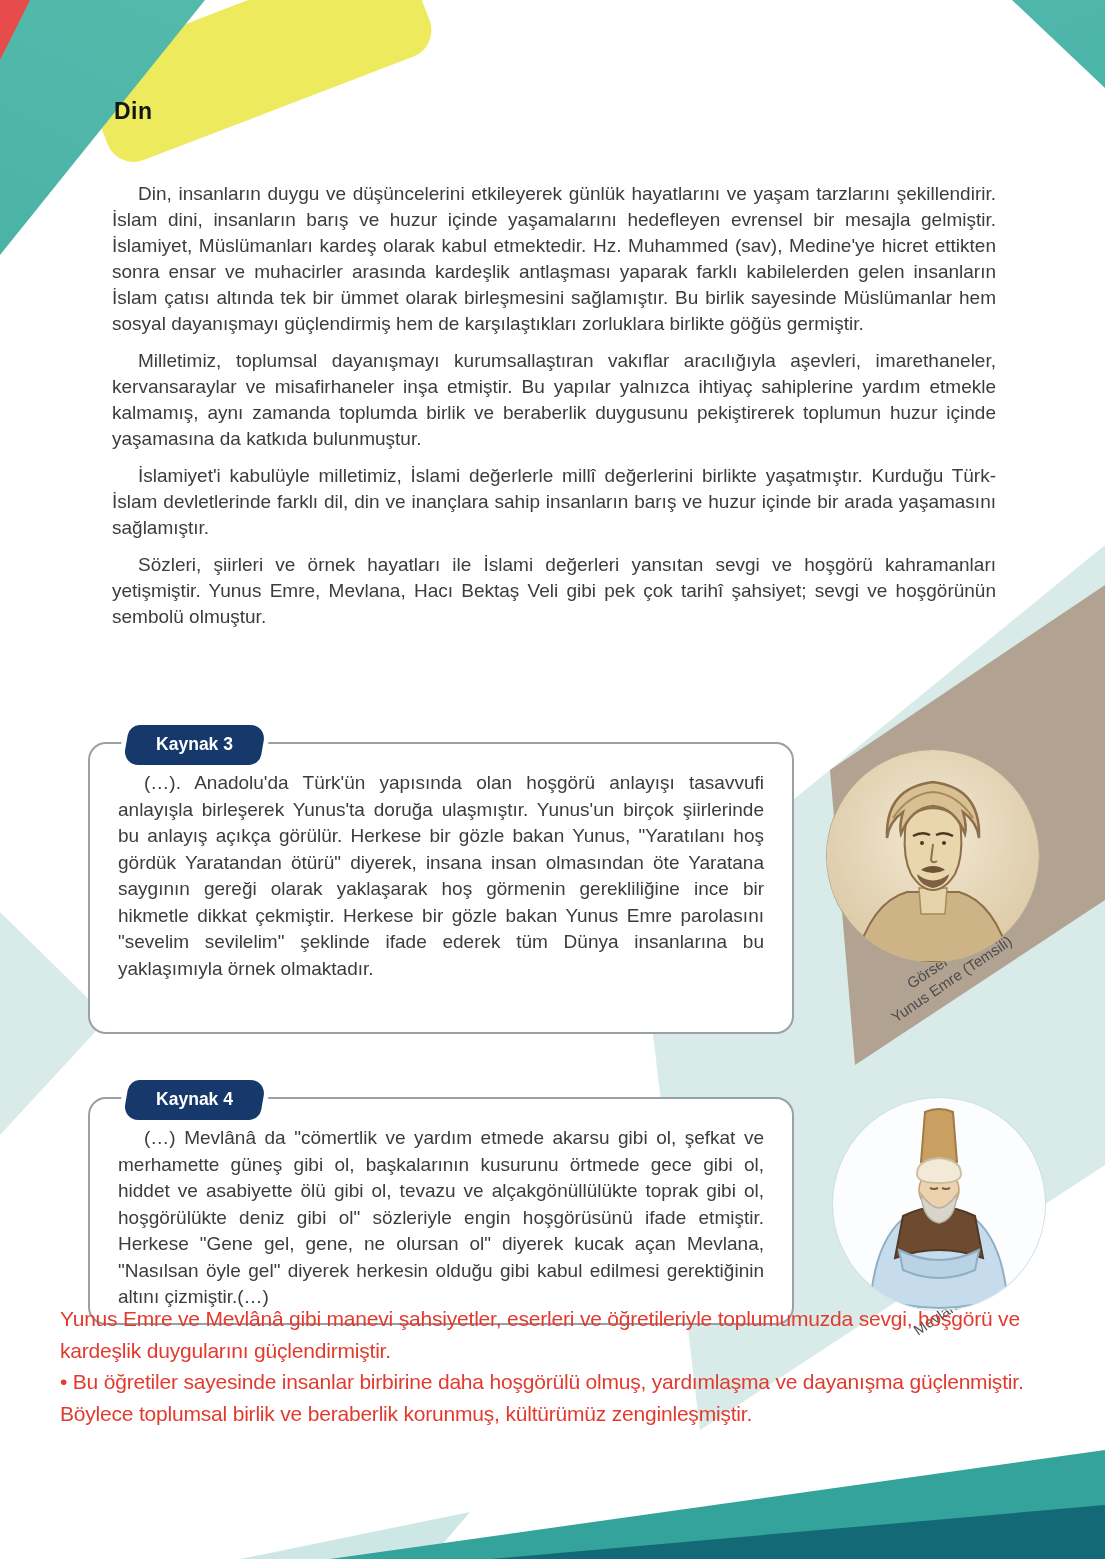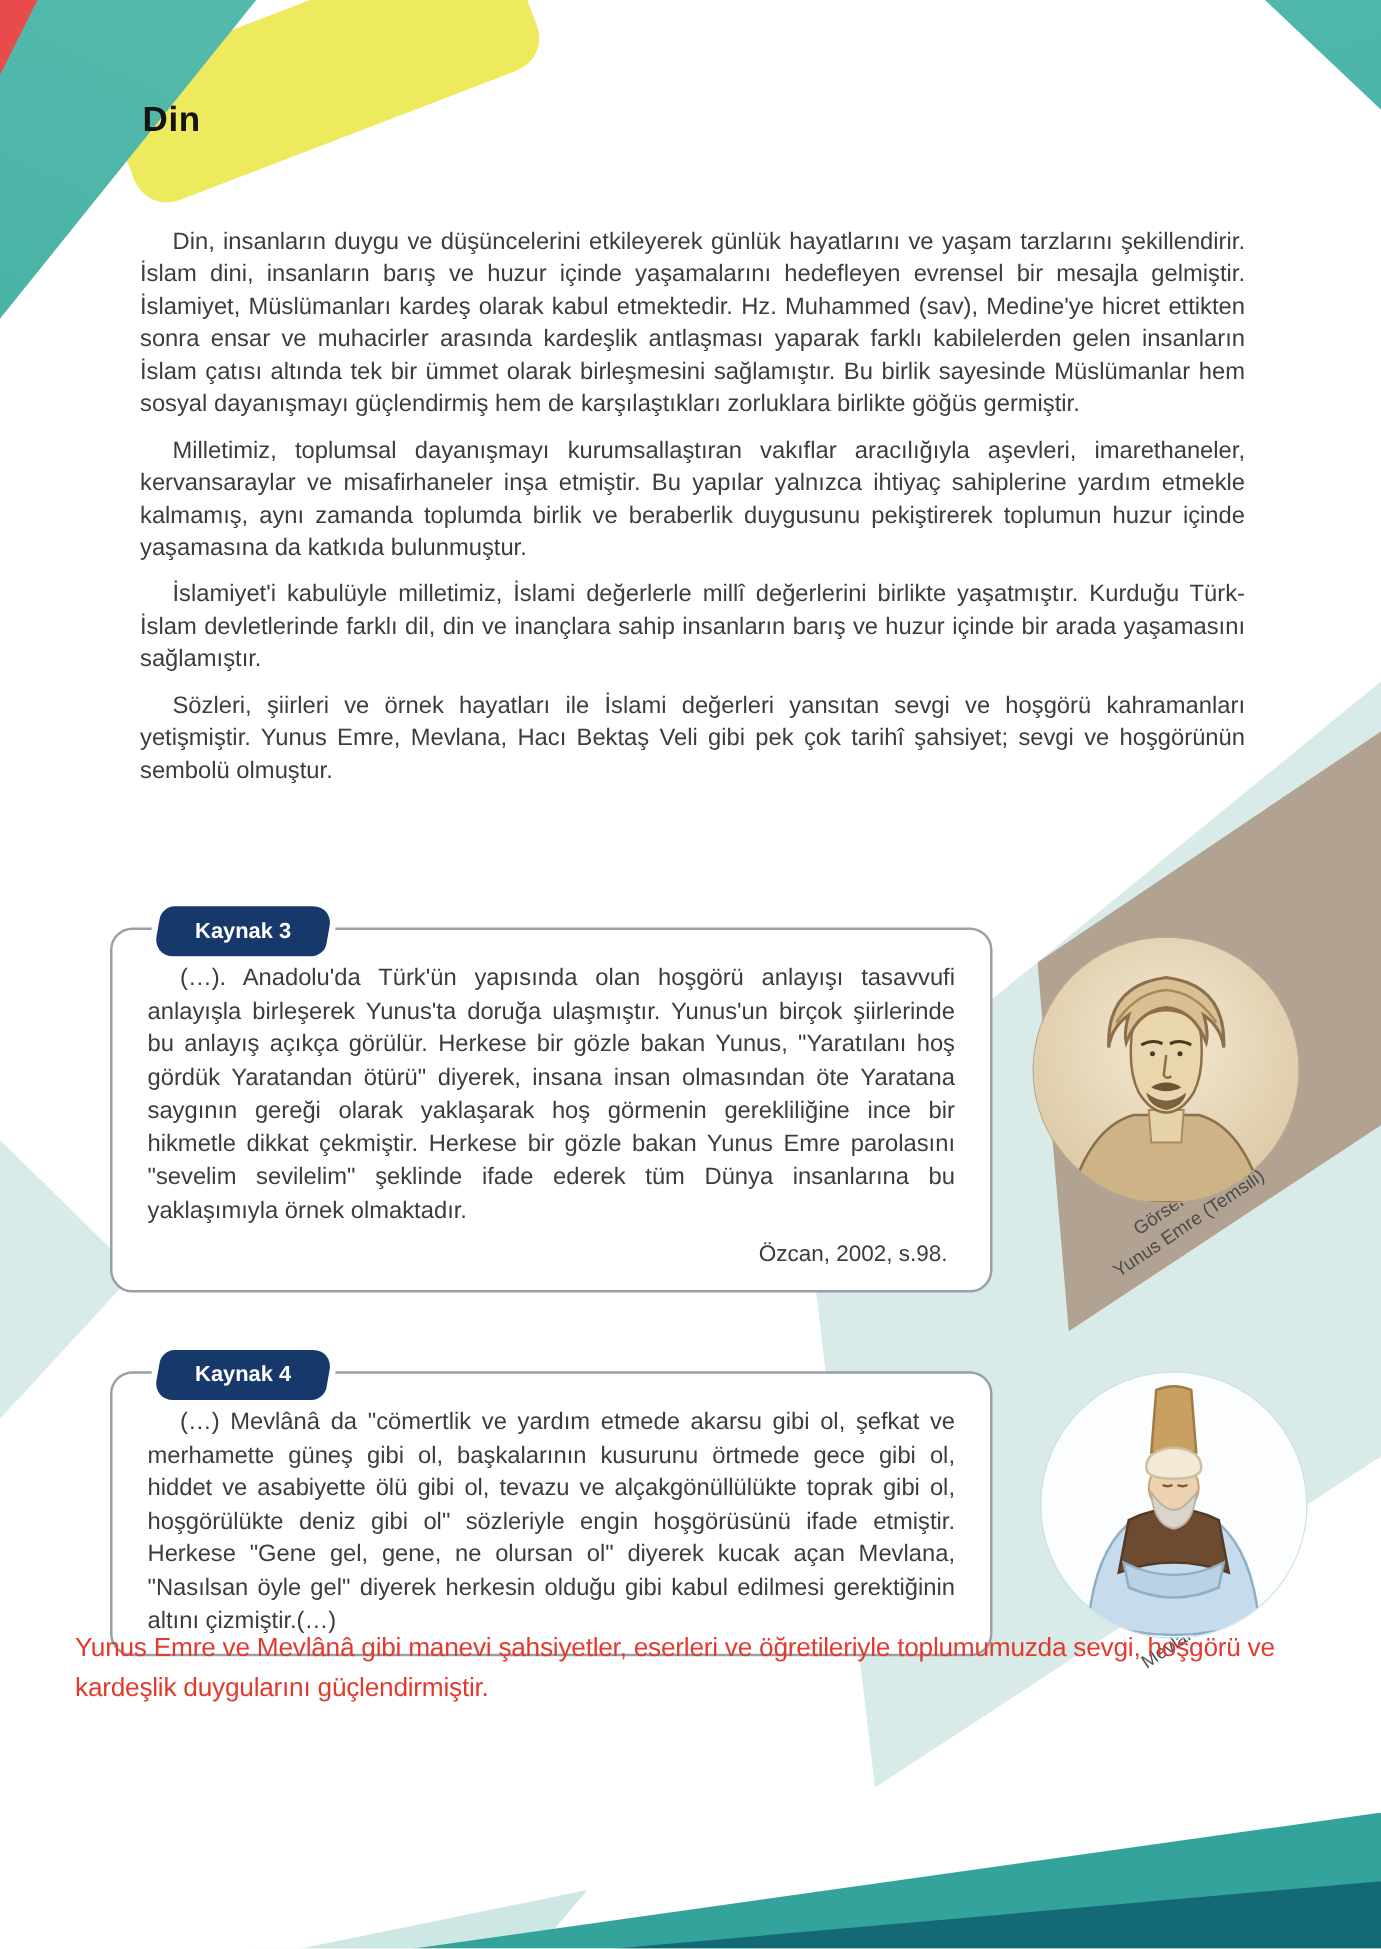--- a/index.html
+++ b/index.html
@@ -23,22 +23,22 @@
   .deco-teal-tr{background:linear-gradient(160deg,#57bdb0,#2b9c93);clip-path:polygon(1012px 0,1105px 0,1105px 88px);z-index:2;}
   .deco-pale-right{background:#d8ebe8;clip-path:polygon(640px 925px,1105px 545px,1105px 1165px,700px 1430px);z-index:1;}
   .deco-tan-band{background:#b1a291;clip-path:polygon(830px 770px,1105px 585px,1105px 900px,855px 1065px);z-index:2;}
   .deco-pale-left{background:#d8ebe8;clip-path:polygon(0 912px,108px 1018px,0 1135px);z-index:1;}
   .deco-bottom-pale{background:#cde7e4;clip-path:polygon(240px 1559px,430px 1559px,470px 1512px);z-index:2;}
   .deco-bottom-teal{background:#33a39c;clip-path:polygon(330px 1559px,1105px 1450px,1105px 1559px);z-index:3;}
   .deco-bottom-dark{background:#136a76;clip-path:polygon(490px 1559px,1105px 1505px,1105px 1559px);z-index:4;}
 
   
   .page-title{
-    position:absolute;left:114px;top:80px;z-index:5;
-    font-size:28px;font-weight:bold;color:#141414;letter-spacing:.5px;
+    position:absolute;left:114px;top:98px;z-index:5;
+    font-size:23px;font-weight:bold;color:#141414;letter-spacing:.5px;
   }
 
   
   .intro{
     position:absolute;left:112px;top:165px;width:884px;z-index:5;
     font-size:19px;line-height:26px;text-align:justify;margin-top:16px;
   }
   .intro p{margin:0 0 11px;text-indent:26px;}
 
   
@@ -110,21 +110,20 @@
     <p>Milletimiz, toplumsal dayanışmayı kurumsallaştıran vakıflar aracılığıyla aşevleri, imarethaneler, kervansaraylar ve misafirhaneler inşa etmiştir. Bu yapılar yalnızca ihtiyaç sahiplerine yardım etmekle kalmamış, aynı zamanda toplumda birlik ve beraberlik duygusunu pekiştirerek toplumun huzur içinde yaşamasına da katkıda bulunmuştur.</p>
     <p>İslamiyet'i kabulüyle milletimiz, İslami değerlerle millî değerlerini birlikte yaşatmıştır. Kurduğu Türk-İslam devletlerinde farklı dil, din ve inançlara sahip insanların barış ve huzur içinde bir arada yaşamasını sağlamıştır.</p>
     <p>Sözleri, şiirleri ve örnek hayatları ile İslami değerleri yansıtan sevgi ve hoşgörü kahramanları yetişmiştir. Yunus Emre, Mevlana, Hacı Bektaş Veli gibi pek çok tarihî şahsiyet; sevgi ve hoşgörünün sembolü olmuştur.</p>
   </div>
 
   <div class="kaynak-box kaynak3">
     <div class="kaynak-tab">
       <span>Kaynak 3</span>
     </div>
     <p class="box-text">(…). Anadolu'da Türk'ün yapısında olan hoşgörü anlayışı tasavvufi anlayışla birleşerek Yunus'ta doruğa ulaşmıştır. Yunus'un birçok şiirlerinde bu anlayış açıkça görülür. Herkese bir gözle bakan Yunus, "Yaratılanı hoş gördük Yaratandan ötürü" diyerek, insana insan olmasından öte Yaratana saygının gereği olarak yaklaşarak hoş görmenin gerekliliğine ince bir hikmetle dikkat çekmiştir. Herkese bir gözle bakan Yunus Emre parolasını "sevelim sevilelim" şeklinde ifade ederek tüm Dünya insanlarına bu yaklaşımıyla örnek olmaktadır.</p>
-    <p class="attribution">Özcan, 2002, s.98.</p>
   </div>
 
   <div class="portrait portrait-yunus">
     <svg viewBox="0 0 212 212" width="212" height="212">
       <defs>
         <radialGradient id="ybg" cx="50%" cy="40%" r="70%">
           <stop offset="0%" stop-color="#f2e8d2"></stop>
           <stop offset="100%" stop-color="#d9c5a0"></stop>
         </radialGradient>
       </defs>
@@ -169,15 +168,16 @@
     </svg>
   </div>
 
   <div class="caption caption-mevlana">
     <span>Görsel 1.30</span>
     <span>Mevlâna (Temsili)</span>
   </div>
 
   <div class="annotation">
     <p>Yunus Emre ve Mevlânâ gibi manevi şahsiyetler, eserleri ve öğretileriyle toplumumuzda sevgi, hoşgörü ve kardeşlik duygularını güçlendirmiştir.</p>
+    <p>• Bu öğretiler sayesinde insanlar birbirine daha hoşgörülü olmuş, yardımlaşma ve dayanışma güçlenmiştir. Böylece toplumsal birlik ve beraberlik korunmuş, kültürümüz zenginleşmiştir.</p>
   </div>
 
 </div>
 
 </body></html>

